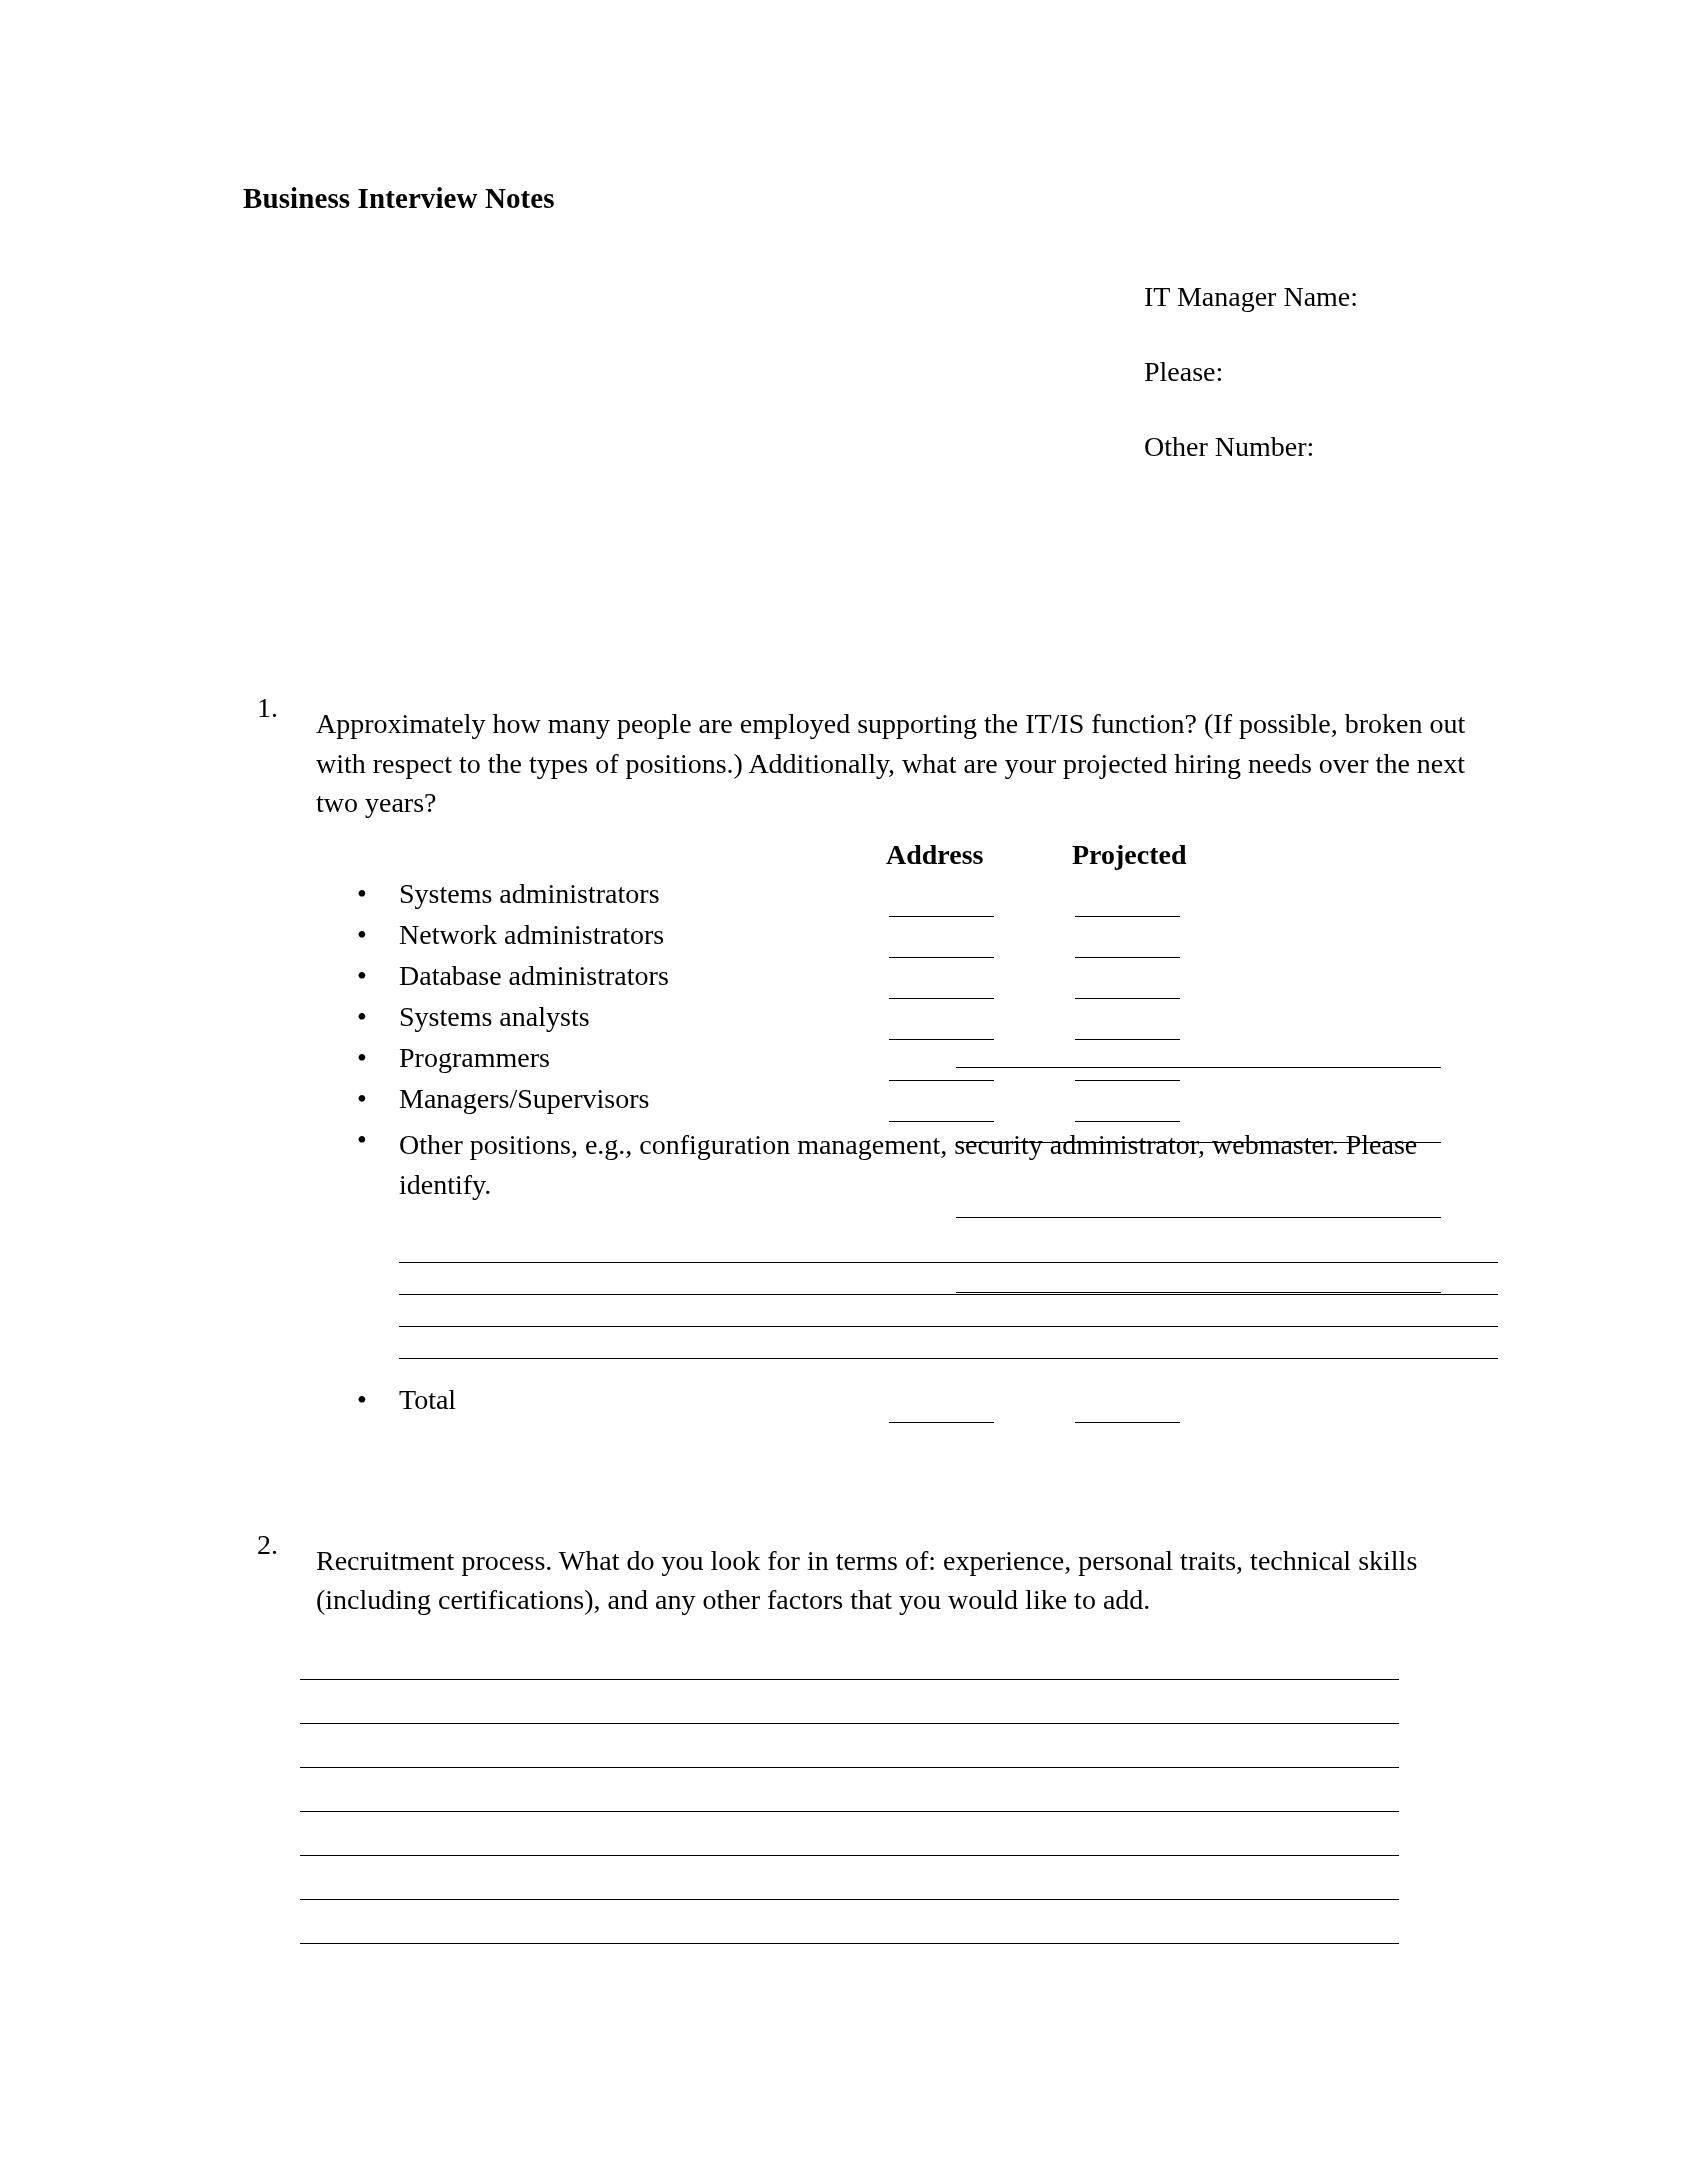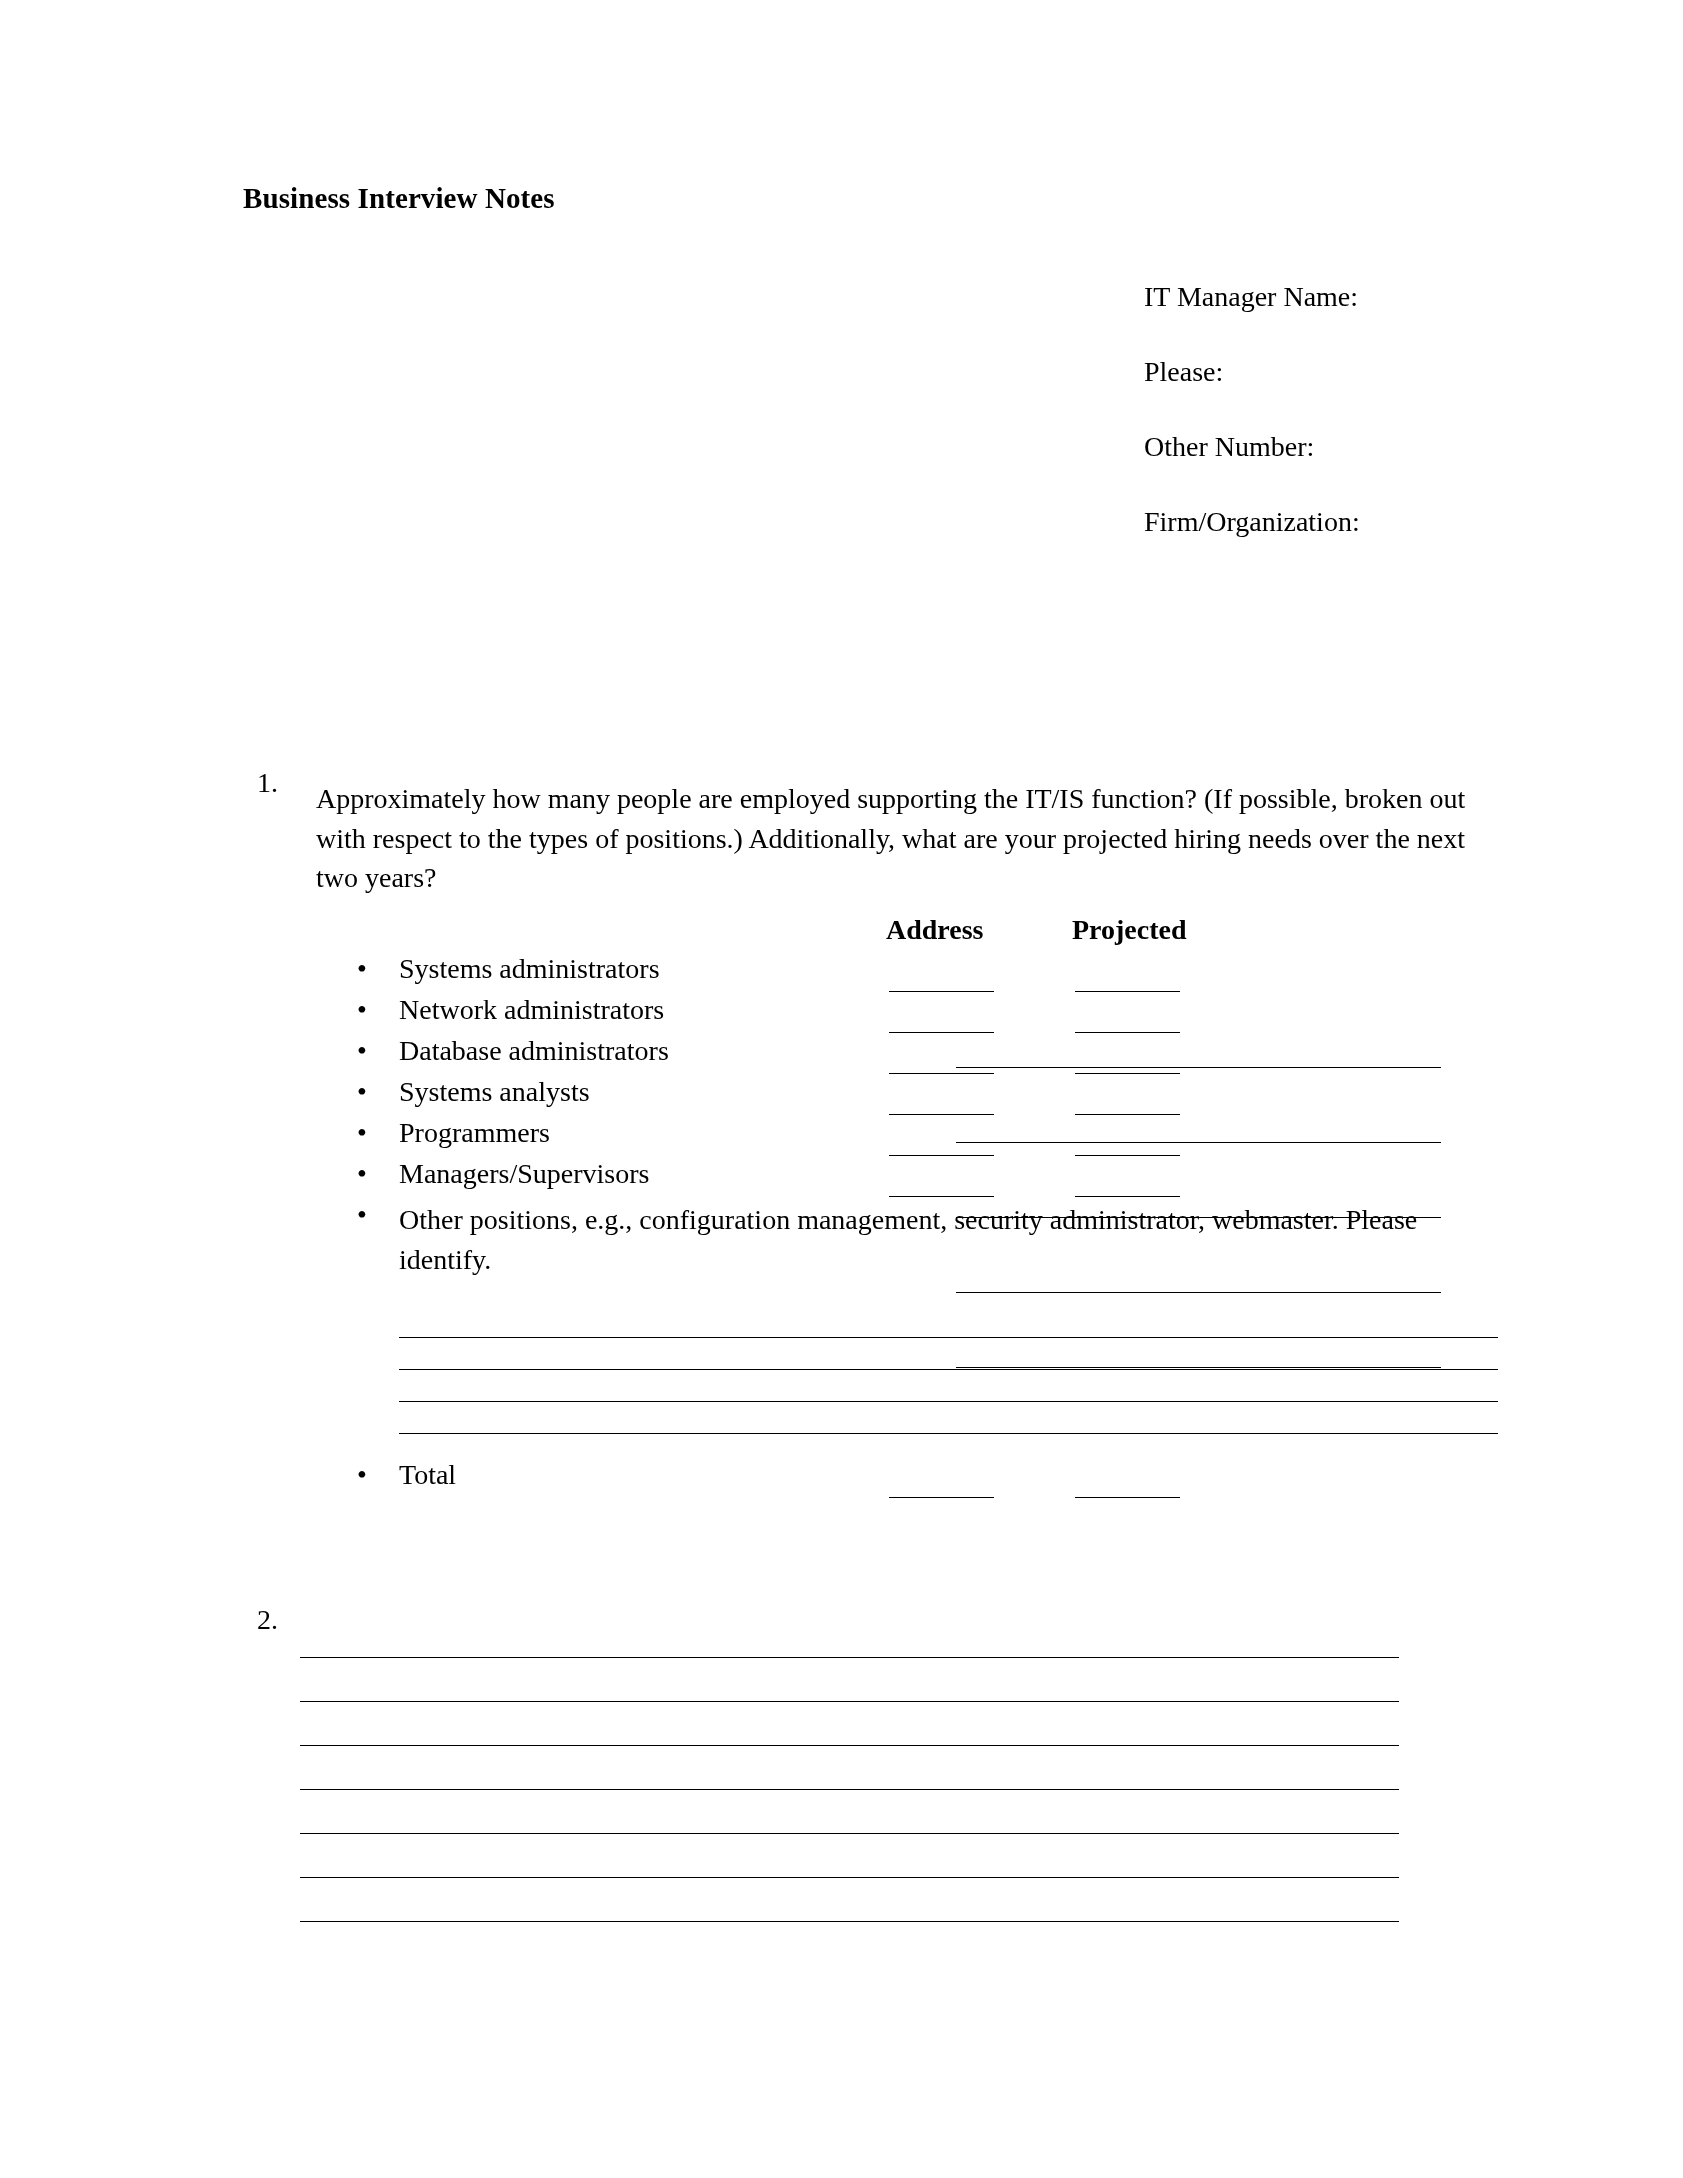--- a/index.html
+++ b/index.html
@@ -189,24 +189,20 @@
       <div class="field-row">
         <div class="field-label">Please:</div>
         <div class="field-rule"></div>
       </div>
 
       <div class="field-row">
         <div class="field-label">Other Number:</div>
         <div class="field-rule"></div>
       </div>
 
-      <div class="field-row">
-        <div class="field-label">Firm/Organization:</div>
-        <div class="field-rule"></div>
-      </div>
 
 
       <div class="field-row continuation">
         <div class="field-label">Address:</div>
         <div class="field-rule"></div>
       </div>
 
     </div>
 
     <div class="qblock">
@@ -286,20 +282,21 @@
           </li>
         </ul>
 
       </div>
     </div>
 
     <div class="qblock">
       <div class="qnum">2.</div>
       <div class="qbody">
 
+        <p class="qtext">Recruitment process.  What do you look for in terms of: experience, personal traits, technical skills (including certifications), and any other factors that you would like to add.<span class="tail" style="width: 926px;"></span></p>
 
         <div class="answer-lines">
           <div class="aline"></div>
           <div class="aline"></div>
           <div class="aline"></div>
           <div class="aline"></div>
           <div class="aline"></div>
           <div class="aline"></div>
           <div class="aline"></div>
         </div>

